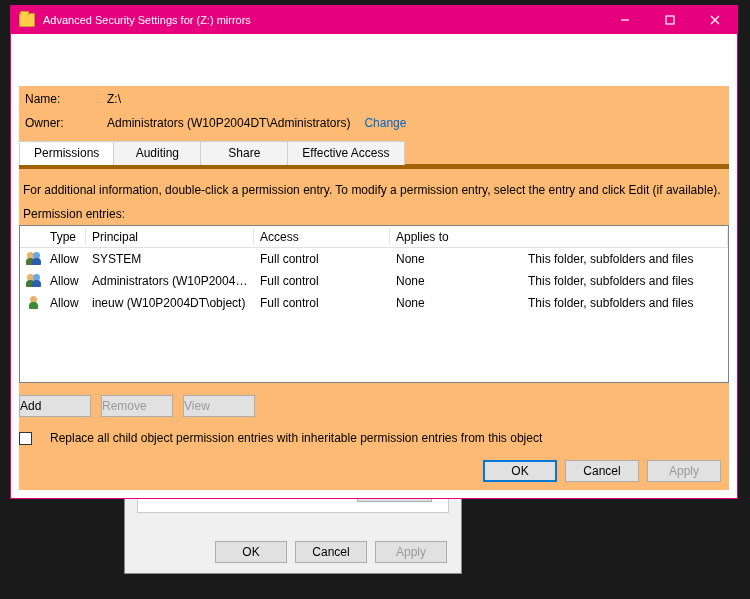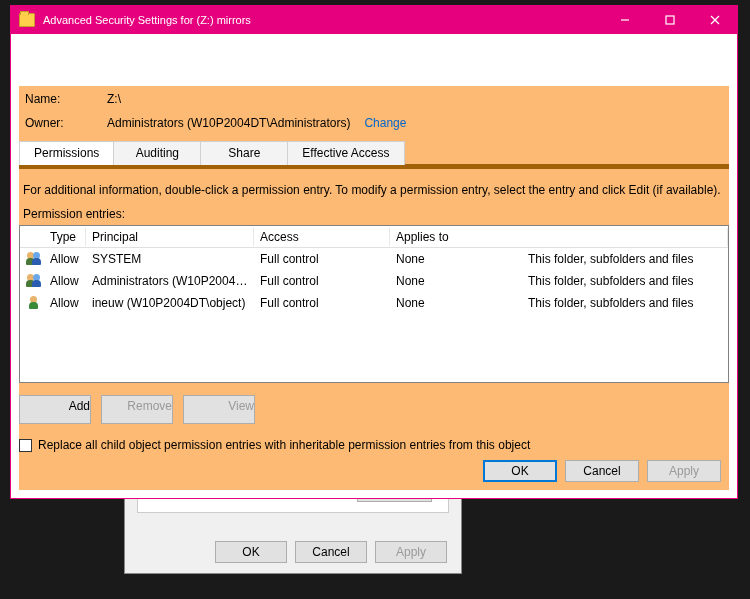--- a/index.html
+++ b/index.html
@@ -178,31 +178,31 @@
   .picon .b1 { background: #4a7838; left: 0; }
   .picon .b2 { background: #2a5db0; left: 6px; }
   .picon.single .h1 { left: 4px; }
   .picon.single .b1 { left: 3px; background: #3a8a3a; }
   
   .actions {
     display: flex; gap: 10px;
     margin-top: 12px;
   }
   .btn {
-    width: 72px; height: 29px;
+    width: 72px; height: 22px;
     line-height: 20px;
-    text-align: right;
+    text-align: left;
     background: #e1e1e1;
     border: 1px solid #adadad;
     color: #000;
     cursor: pointer;
   }
   .btn.dis { color: #9a9a9a; cursor: default; }
   .chkrow {
-    display: flex; align-items: center; gap: 6px;
+    display: flex; align-items: center; gap: 18px;
     margin-top: 14px;
   }
   .chk {
     width: 13px; height: 13px;
     border: 1px solid #333;
     background: #fff;
   }
   
   .footer {
     position: absolute;

